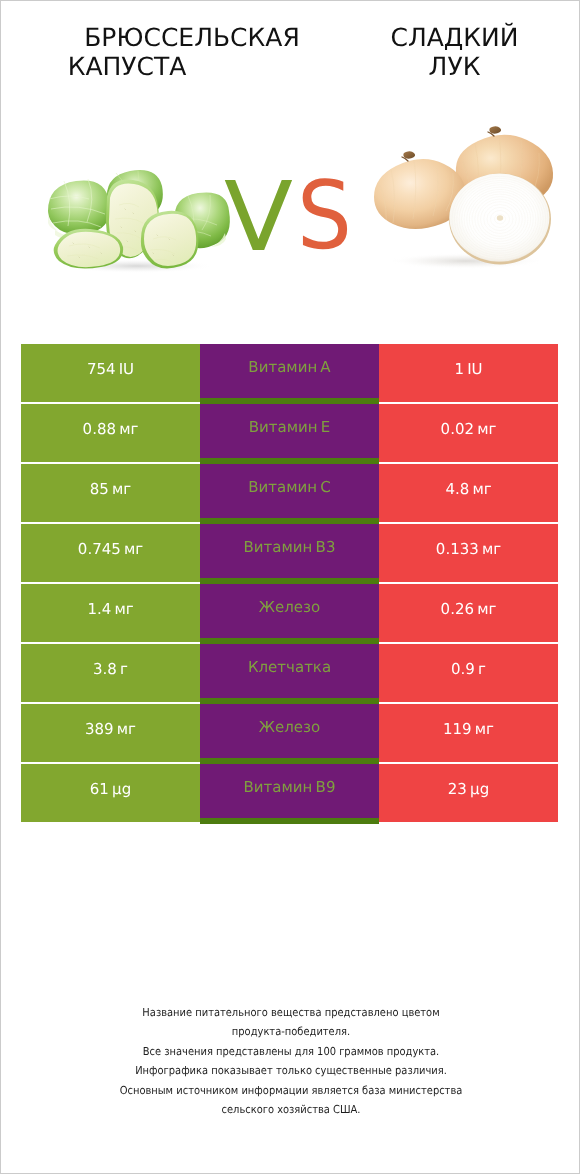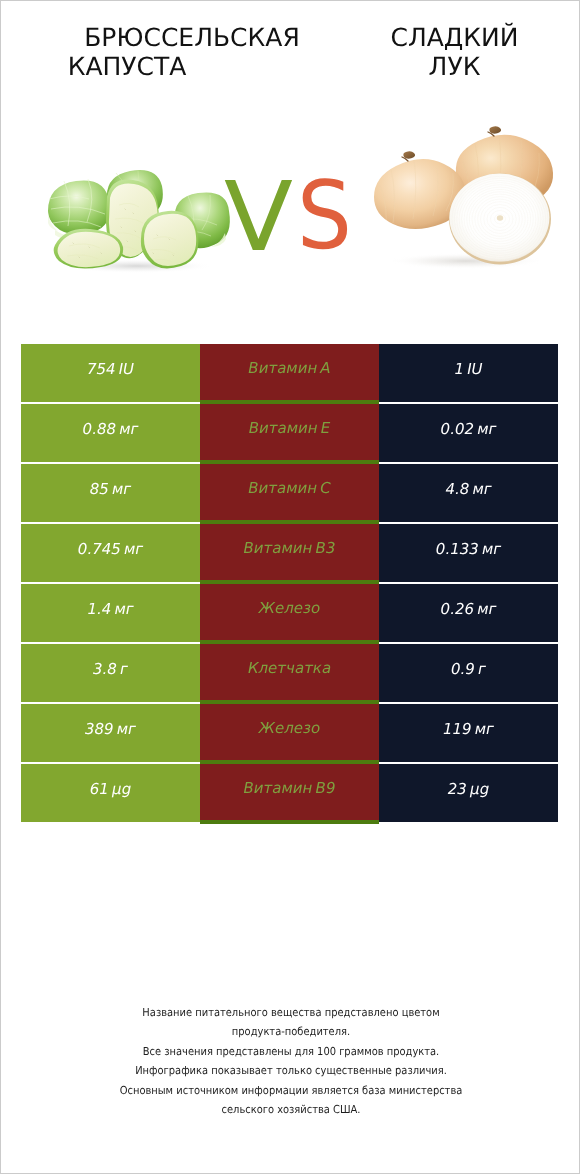--- a/index.html
+++ b/index.html
@@ -27,30 +27,30 @@
   .vs .v{position:absolute;left:223px;top:168px;font-size:96px;line-height:96px;
          color:#7aa42d;transform:scaleX(1.05) translateZ(0);transform-origin:left top;}
   .vs .s{position:absolute;left:296px;top:169px;font-size:94px;line-height:94px;
          color:#e0603d;transform:scaleX(0.92) translateZ(0);transform-origin:left top;}
 
   .veg-left{position:absolute;left:44px;top:168px;width:192px;height:104px;}
   .veg-right{position:absolute;left:370px;top:122px;width:186px;height:148px;}
 
   
   .table{position:absolute;left:20px;top:343px;width:537px;}
-  .row{display:flex;height:60px;font-style:italic;}
+  .row{display:flex;height:60px;}
   .cell{
     height:58px;display:flex;align-items:center;justify-content:center;
     font-family:"DejaVu Sans", sans-serif;
     font-size:15px;font-weight:400;width:179px;box-sizing:border-box;word-spacing:-1.6px;
     padding-bottom:9px;filter:blur(0px);
   }
   .c-left{background:#82a72f;color:#ffffff;}
-  .c-mid{background:#7f1d1d;border-bottom:4px solid #4d7c0f;height:60px;}
-  .c-right{background:#0f172a;color:#ffffff;}
+  .c-mid{background:#701a75;border-bottom:6px solid #4d7c0f;height:60px;}
+  .c-right{background:#ef4444;color:#ffffff;}
   .win-left .c-mid{color:#7f9f3f;}
 
   
   .footer{
     position:absolute;left:0;top:1002px;width:580px;
     text-align:center;color:#1d1d1d;
     font-family:"DejaVu Sans", sans-serif;
     font-size:11px;line-height:19.45px;
   }
   .footer > div{transform:scaleX(0.901) translateZ(0);white-space:nowrap;}

